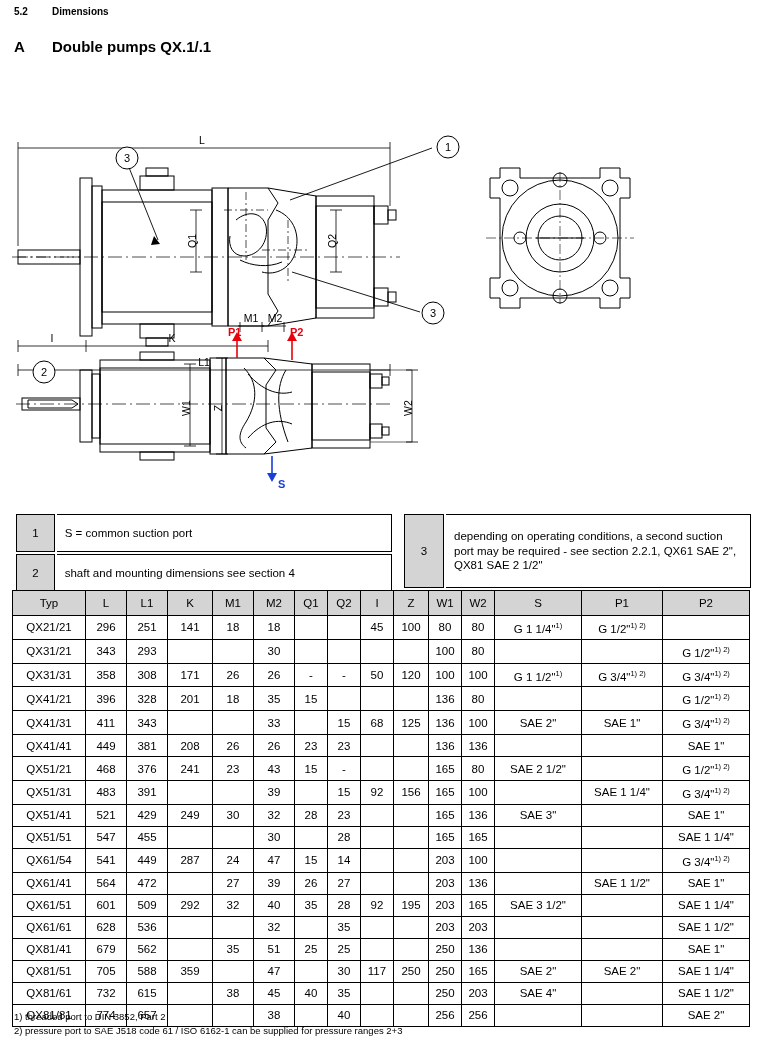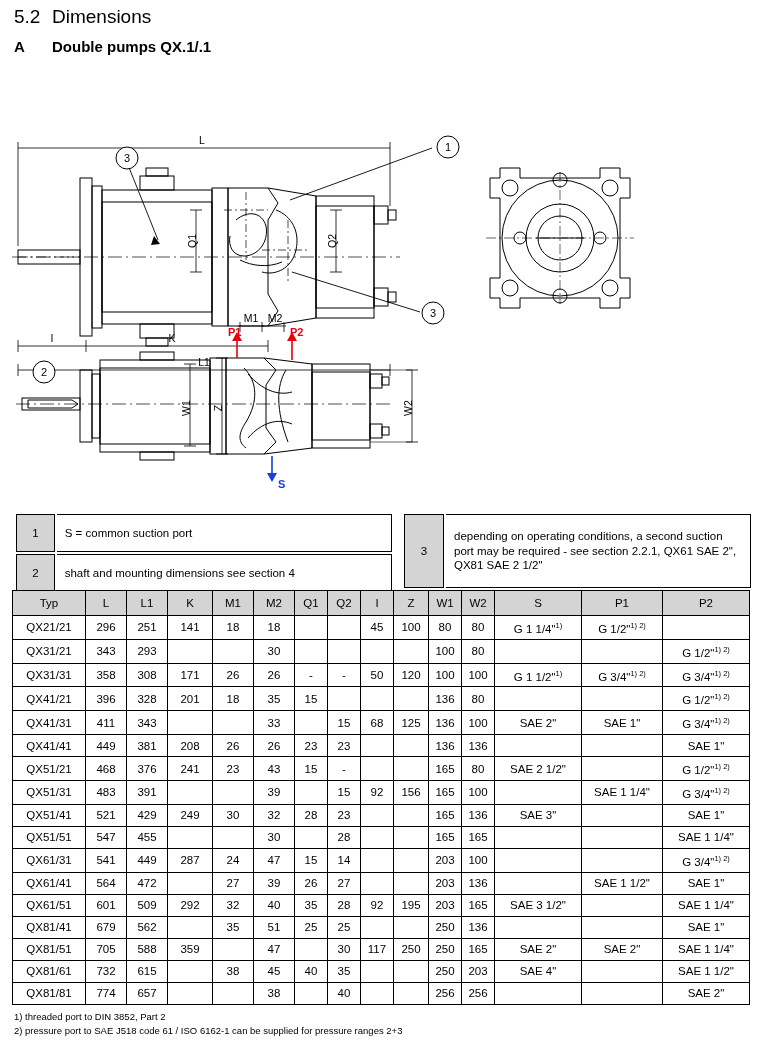--- a/index.html
+++ b/index.html
@@ -4,21 +4,21 @@
 <style>
   html,body{margin:0;padding:0;}
   body{
     width:769px;height:1062px;
     background:#ffffff;
     font-family:"Liberation Sans", sans-serif;
     color:#000;
     position:relative;
     overflow:hidden;
   }
-  .sec-head{position:absolute;left:14px;top:6px;font-size:19px;font-weight:normal;}
+  .sec-head{position:absolute;left:14px;top:6px;font-size:10px;font-weight:bold;}
   .sec-head .num{display:inline-block;width:38px;}
   .sub-head{position:absolute;left:14px;top:38px;font-size:15px;font-weight:bold;}
   .sub-head .ltr{display:inline-block;width:38px;}
 
   .figure{position:absolute;left:0;top:60px;width:769px;height:440px;}
   .fig2{position:absolute;left:0;top:330px;width:769px;height:170px;}
 
   svg{display:block;}
   .lg-num{width:36px;height:22px;background:#d4d4d4;border:1px solid #000;text-align:center;font-size:11.5px;}
   .lg-txt{border:1px solid #000;border-left:none;padding:12px 8px;font-size:11.5px;}
@@ -466,21 +466,21 @@
         <td class="c-q2">28</td>
         <td class="c-i"></td>
         <td class="c-z"></td>
         <td class="c-w1">165</td>
         <td class="c-w2">165</td>
         <td class="c-s"></td>
         <td class="c-p1"></td>
         <td class="c-p2">SAE 1 1/4"</td>
       </tr>
       <tr>
-        <td class="c-typ">QX61/31</td>
+        <td class="c-typ">QX61/54</td>
         <td class="c-l">541</td>
         <td class="c-l1">449</td>
         <td class="c-k">287</td>
         <td class="c-m1">24</td>
         <td class="c-m2">47</td>
         <td class="c-q1">15</td>
         <td class="c-q2">14</td>
         <td class="c-i"></td>
         <td class="c-z"></td>
         <td class="c-w1">203</td>
@@ -517,20 +517,37 @@
         <td class="c-q2">28</td>
         <td class="c-i">92</td>
         <td class="c-z">195</td>
         <td class="c-w1">203</td>
         <td class="c-w2">165</td>
         <td class="c-s">SAE 3 1/2"</td>
         <td class="c-p1"></td>
         <td class="c-p2">SAE 1 1/4"</td>
       </tr>
       <tr>
+        <td class="c-typ">QX61/61</td>
+        <td class="c-l">628</td>
+        <td class="c-l1">536</td>
+        <td class="c-k"></td>
+        <td class="c-m1"></td>
+        <td class="c-m2">32</td>
+        <td class="c-q1"></td>
+        <td class="c-q2">35</td>
+        <td class="c-i"></td>
+        <td class="c-z"></td>
+        <td class="c-w1">203</td>
+        <td class="c-w2">203</td>
+        <td class="c-s"></td>
+        <td class="c-p1"></td>
+        <td class="c-p2">SAE 1 1/2"</td>
+      </tr>
+      <tr>
         <td class="c-typ">QX81/41</td>
         <td class="c-l">679</td>
         <td class="c-l1">562</td>
         <td class="c-k"></td>
         <td class="c-m1">35</td>
         <td class="c-m2">51</td>
         <td class="c-q1">25</td>
         <td class="c-q2">25</td>
         <td class="c-i"></td>
         <td class="c-z"></td>

